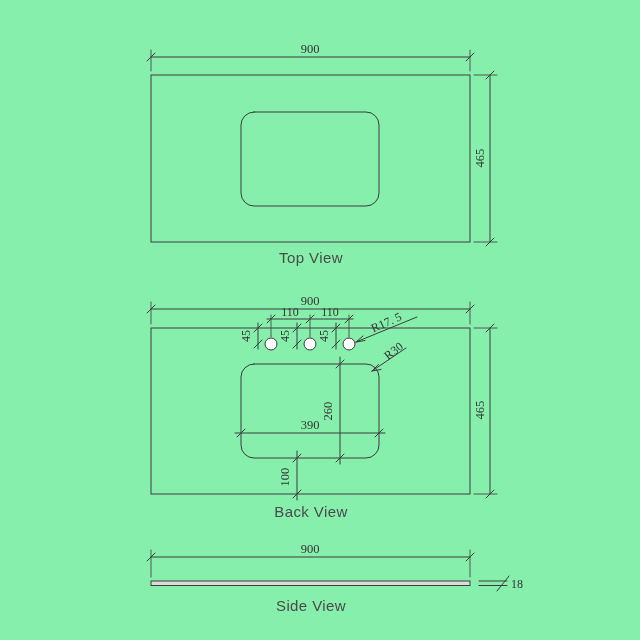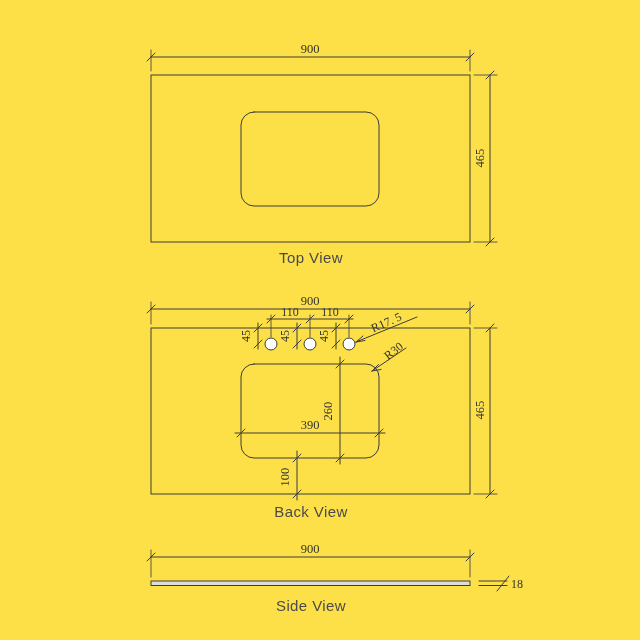--- a/index.html
+++ b/index.html
@@ -1,16 +1,16 @@
 <!DOCTYPE html>
 <html><head>
 <meta charset="utf-8">
 <style>
   html,body{margin:0;padding:0;background:#ffffff;}
-  #canvas{position:relative;width:640px;height:640px;background:#fde047;overflow:hidden;}
+  #canvas{position:relative;width:640px;height:640px;background:#86efac;overflow:hidden;}
   svg{display:block;}
   .ln{stroke:#3c3c3c;stroke-width:1;fill:none;stroke-linecap:round;}
   .thin{stroke:#4a4a4a;stroke-width:0.9;fill:none;stroke-linecap:round;}
   .hole{stroke:#3c3c3c;stroke-width:1;fill:#ffffff;}
   .slab{stroke:#3c3c3c;stroke-width:1;fill:#dcdcdc;}
   .dimtext{font-family:"Liberation Serif","DejaVu Serif",serif;font-size:12.5px;fill:#333333;}
   .dimsmall{font-family:"Liberation Serif","DejaVu Serif",serif;font-size:12px;fill:#333333;}
   .viewlabel{font-family:"Liberation Sans","DejaVu Sans",sans-serif;font-size:15px;fill:#4a4a4a;letter-spacing:0.4px;}
   .mid{text-anchor:middle;}
 </style>

